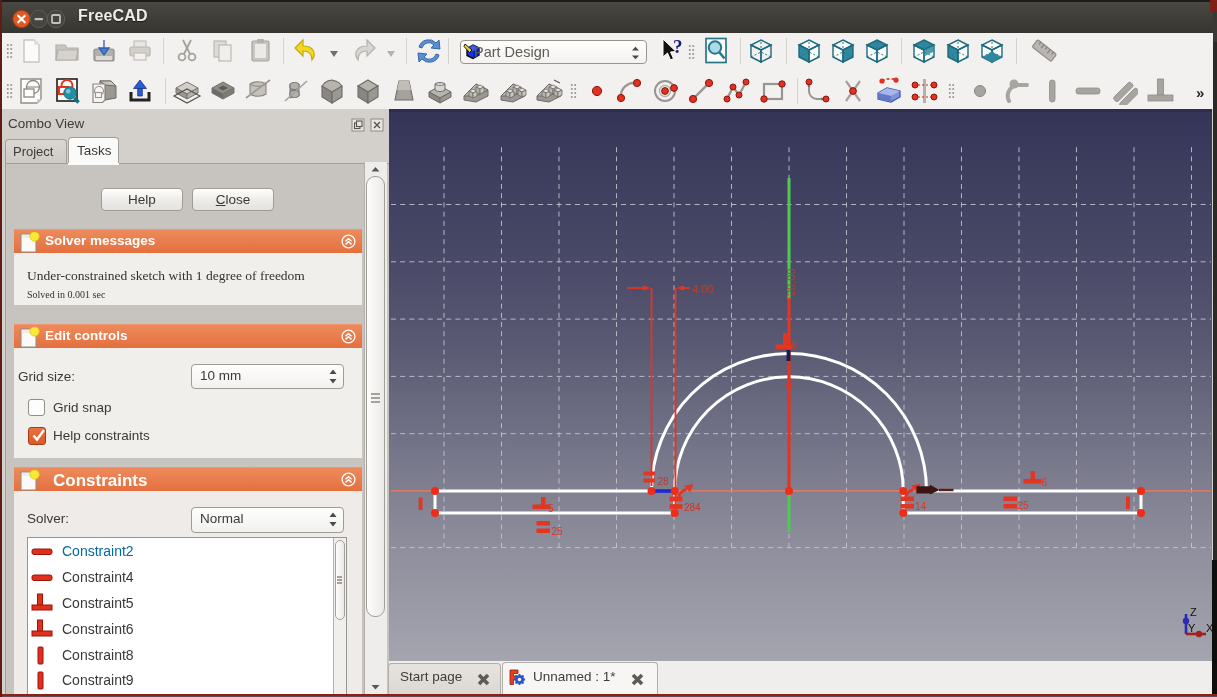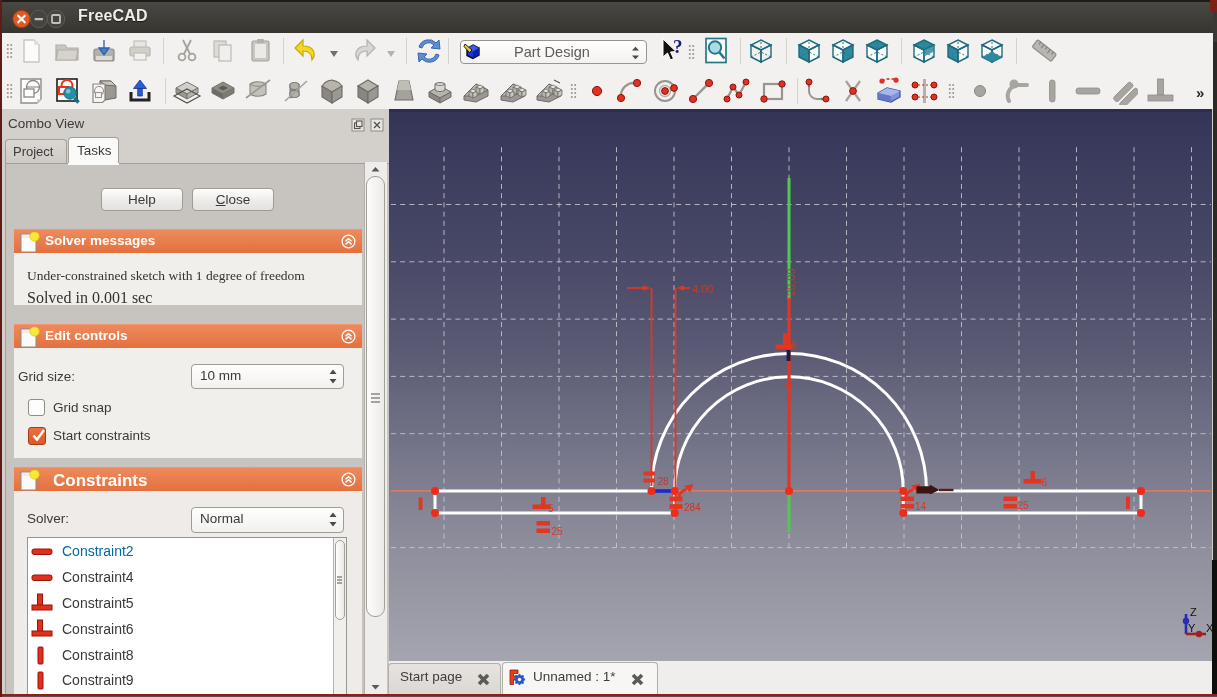--- a/index.html
+++ b/index.html
@@ -90,21 +90,21 @@
       <path d="M25,19 A10,10 0 0 1 8,23 L5,26 L4,17 L13,18 L10,21 A7,7 0 0 0 22,18 Z"></path>
     </g>
   </svg>
 <div class="abs" style="left:460px;top:40px;width:187px;height:24px;background:linear-gradient(#fefefe,#f3f2f0);border:1px solid #98948e;border-radius:4px"></div>
 <svg class="ic" style="left:463px;top:42px" width="19" height="19" viewBox="0 0 19 19">
     <path d="M4,6.5 L10,3 L16,6 L16,13 L10,16.5 L4,13.5 Z" fill="#1636d6" stroke="#0a0a0a" stroke-width="1.4"></path>
     <path d="M4,6.5 L10,3 L16,6 L10,9.5 Z" fill="#3d5ae8"></path>
     <path d="M10,9.5 L16,6 L16,13 L10,16.5 Z" fill="#0d22a0"></path>
     <path d="M2,2 L9,8 L6.5,10.5 L1,4.5 Z" fill="#ecc63e" stroke="#0a0a0a" stroke-width=".9"></path>
   </svg>
-<div class="abs" style="left:514px;top:44px;font-size:14.5px;color:#5f5b55">Part Design</div>
+<div class="abs" style="left:474px;top:44px;font-size:14.5px;color:#5f5b55">Part Design</div>
 <svg class="ic" style="left:630px;top:46px" width="11" height="14" viewBox="0 0 11 14">
     <path d="M2,4.5 L5.5,0.8 L9,4.5 Z" fill="#4c4a46"></path>
     <path d="M2,9.5 L5.5,13.2 L9,9.5 Z" fill="#4c4a46"></path>
   </svg>
 <svg class="ic" style="left:656px;top:36px" width="30" height="30" viewBox="0 0 30 30">
     <path d="M7,3 L7,21 L11.5,17 L14.5,24 L17.5,22.5 L14.5,16 L20,15.5 Z" fill="#111" stroke="#fff" stroke-width="1"></path>
     <text x="17" y="17" font-family="Liberation Serif,serif" font-size="19" font-weight="bold" fill="#1b1b6e">?</text>
   </svg>
 <svg class="ic" style="left:702px;top:36px" width="28" height="30" viewBox="0 0 28 30">
     <rect x="4" y="2.5" width="20" height="24" fill="#fcfcfb" stroke="#27778a" stroke-width="1.7"></rect>
@@ -421,21 +421,21 @@
     <rect x="2" y="3" width="13" height="3" fill="#efedea"></rect>
     <circle cx="14.5" cy="4.5" r="4.6" fill="#f8e83a" stroke="#e8d214" stroke-width="1"></circle>
   </svg>
 <div class="abs" style="left:45px;top:233px;font-size:13.5px;font-weight:bold;color:#fff">Solver messages</div>
 <svg class="abs" style="left:341px;top:234px" width="15" height="15" viewBox="0 0 15 15">
     <circle cx="7.5" cy="7.5" r="6.4" fill="none" stroke="#fff" stroke-width="1.3"></circle>
     <path d="M4.5,7.2 L7.5,4.6 L10.5,7.2 M4.5,10.4 L7.5,7.8 L10.5,10.4" fill="none" stroke="#fff" stroke-width="1.4"></path>
   </svg>
 <div class="abs" style="left:14px;top:253px;width:348px;height:52px;background:#f1efec"></div>
 <div class="abs" style="left:27px;top:268px;font-family:'Liberation Serif',serif;font-size:13.5px;color:#33322f">Under-constrained sketch with 1 degree of freedom</div>
-<div class="abs" style="left:27px;top:289px;font-family:'Liberation Serif',serif;font-size:16px;color:#33322f">Solved in 0.001 sec</div>
+<div class="abs" style="left:27px;top:289px;font-family:'Liberation Serif',serif;font-size:10px;color:#33322f">Solved in 0.001 sec</div>
 <div class="abs" style="left:14px;top:324px;width:348px;height:24px;background:linear-gradient(#ee8a5c,#e4703e);border-top:1px solid #f09770"></div>
 <svg class="abs" style="left:20px;top:327px" width="22" height="21" viewBox="0 0 22 21">
     <rect x="1" y="2" width="15" height="18" fill="#fbfaf8" stroke="#8f8b84" stroke-width="1"></rect>
     <rect x="2" y="3" width="13" height="3" fill="#efedea"></rect>
     <circle cx="14.5" cy="4.5" r="4.6" fill="#f8e83a" stroke="#e8d214" stroke-width="1"></circle>
   </svg>
 <div class="abs" style="left:45px;top:328px;font-size:13.5px;font-weight:bold;color:#fff">Edit controls</div>
 <svg class="abs" style="left:341px;top:329px" width="15" height="15" viewBox="0 0 15 15">
     <circle cx="7.5" cy="7.5" r="6.4" fill="none" stroke="#fff" stroke-width="1.3"></circle>
     <path d="M4.5,7.2 L7.5,4.6 L10.5,7.2 M4.5,10.4 L7.5,7.8 L10.5,10.4" fill="none" stroke="#fff" stroke-width="1.4"></path>
@@ -447,21 +447,21 @@
 <svg class="abs" style="left:328px;top:368px" width="10" height="17" viewBox="0 0 10 17">
     <path d="M1.5,6 L5,1.5 L8.5,6 Z" fill="#4c4a46"></path>
     <path d="M1.5,11 L5,15.5 L8.5,11 Z" fill="#4c4a46"></path>
   </svg>
 <div class="abs" style="left:28px;top:399px;width:17px;height:17px;background:#fdfdfc;border:1px solid #908d87;border-radius:3px"></div>
 <div class="abs" style="left:53px;top:400px;font-size:13.5px;color:#3a3936">Grid snap</div>
 <div class="abs" style="left:28px;top:427px;width:18px;height:18px;background:linear-gradient(#ea7140,#dc5a26);border:1px solid #a33d12;border-radius:3px"></div>
 <svg class="abs" style="left:30px;top:427px" width="18" height="18" viewBox="0 0 18 18">
     <path d="M3.5,8.5 L7,12.5 L14,3" fill="none" stroke="#fff" stroke-width="2.4"></path>
   </svg>
-<div class="abs" style="left:53px;top:428px;font-size:13.5px;color:#3a3936">Start constraints</div>
+<div class="abs" style="left:53px;top:428px;font-size:13.5px;color:#3a3936">Help constraints</div>
 <div class="abs" style="left:14px;top:467px;width:348px;height:24px;background:linear-gradient(#ee8a5c,#e4703e);border-top:1px solid #f09770"></div>
 <svg class="abs" style="left:20px;top:470px" width="22" height="21" viewBox="0 0 22 21">
     <rect x="1" y="2" width="15" height="18" fill="#fbfaf8" stroke="#8f8b84" stroke-width="1"></rect>
     <rect x="2" y="3" width="13" height="3" fill="#efedea"></rect>
     <circle cx="14.5" cy="4.5" r="4.6" fill="#f8e83a" stroke="#e8d214" stroke-width="1"></circle>
   </svg>
 <div class="abs" style="left:53px;top:471px;font-size:17px;font-weight:bold;color:#fff">Constraints</div>
 <svg class="abs" style="left:341px;top:472px" width="15" height="15" viewBox="0 0 15 15">
     <circle cx="7.5" cy="7.5" r="6.4" fill="none" stroke="#fff" stroke-width="1.3"></circle>
     <path d="M4.5,7.2 L7.5,4.6 L10.5,7.2 M4.5,10.4 L7.5,7.8 L10.5,10.4" fill="none" stroke="#fff" stroke-width="1.4"></path>

